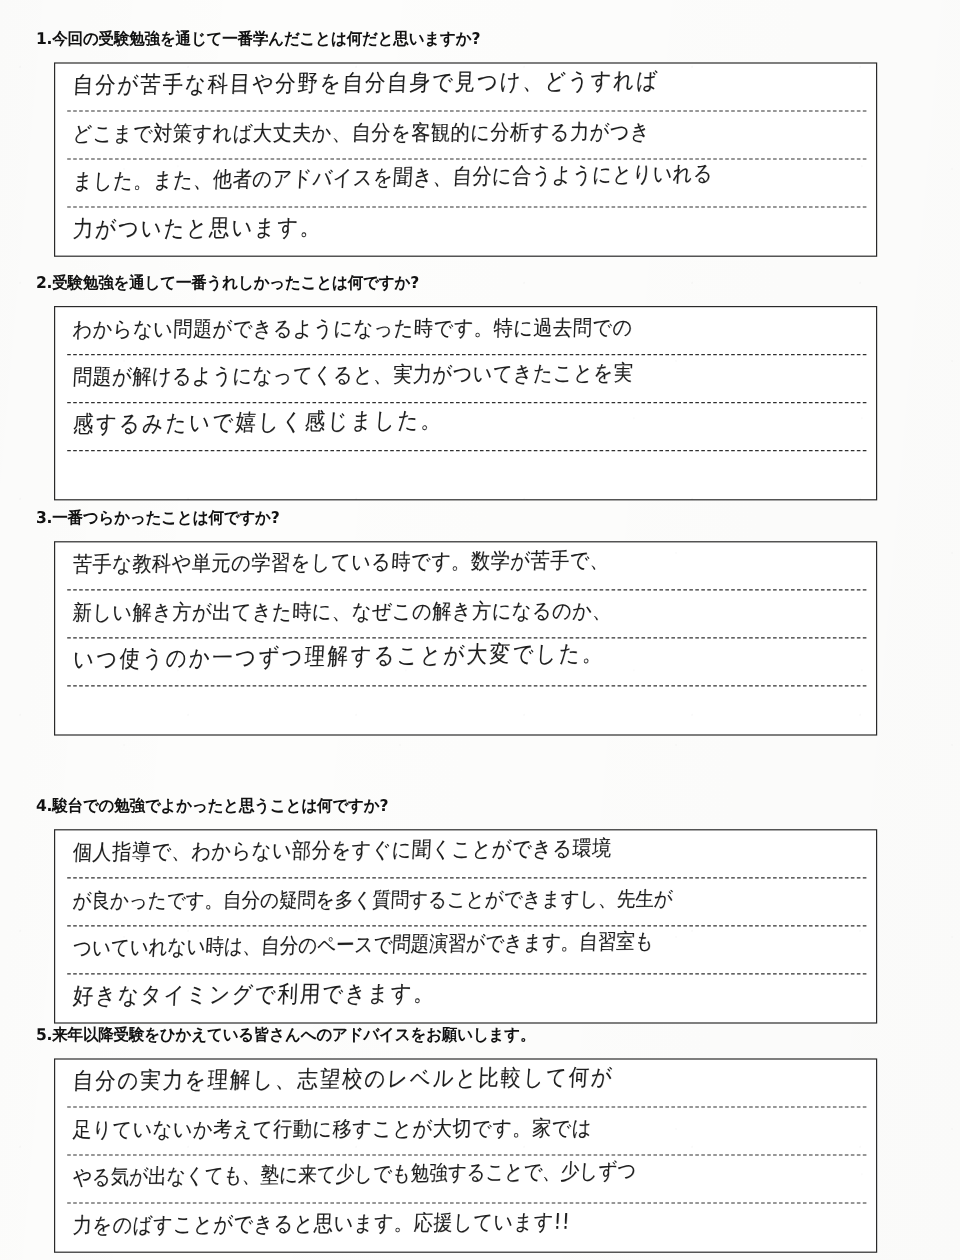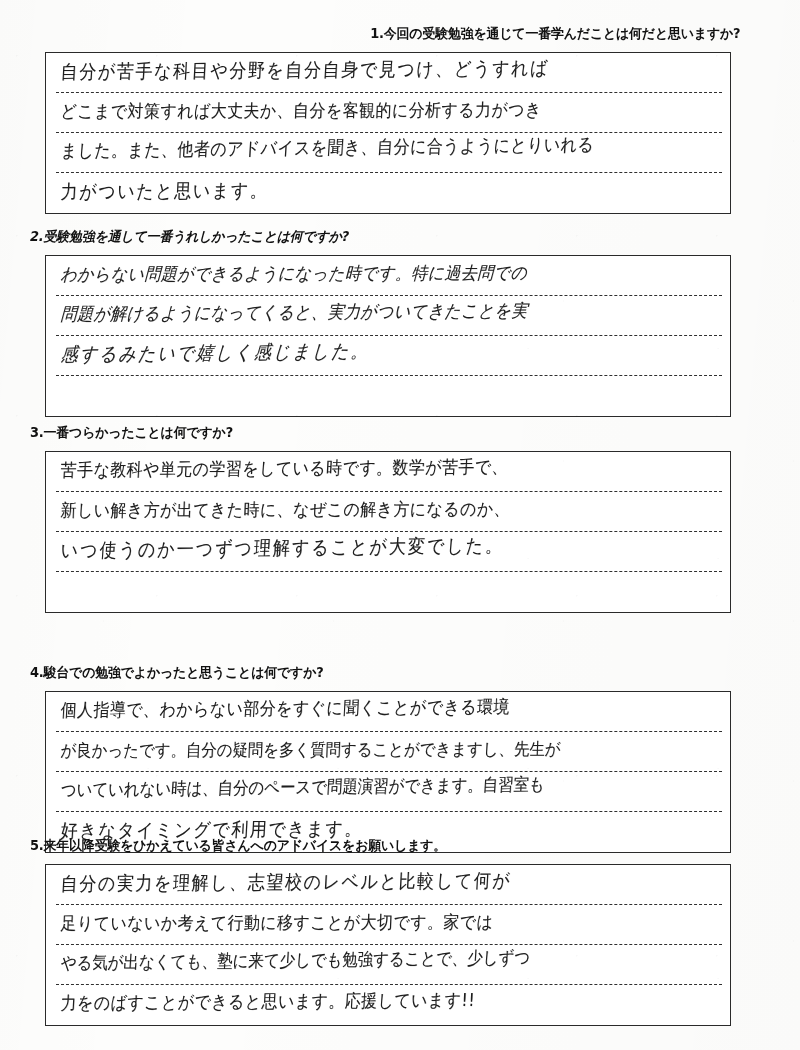--- a/index.html
+++ b/index.html
@@ -120,41 +120,41 @@
     opacity: 0.8;
   }
 </style>
 </head>
 <body>
 
 <div class="page"></div>
 
 <div class="sheet">
 
-  <div class="qblock" style="top:25px;text-align:right;">
+  <div class="qblock" style="top:25px;">
     <div class="q-label">1.今回の受験勉強を通じて一番学んだことは何だと思いますか?</div>
     <div class="answer-box" style="height:162px; margin-top:11px;">
       <div class="ruled">
         <div class="line rule">
           <span class="hand">自分が苦手な科目や分野を自分自身で見つけ、どうすれば</span>
         </div>
         <div class="line rule">
           <span class="hand alt tight">どこまで対策すれば大丈夫か、自分を客観的に分析する力がつき</span>
         </div>
         <div class="line rule">
           <span class="hand alt2 tight">ました。また、他者のアドバイスを聞き、自分に合うようにとりいれる</span>
         </div>
         <div class="line">
           <span class="hand">力がついたと思います。</span>
         </div>
       </div>
     </div>
   </div>
 
-  <div class="qblock" style="top:228px;font-style:italic;">
+  <div class="qblock" style="top:228px;">
     <div class="q-label">2.受験勉強を通して一番うれしかったことは何ですか?</div>
     <div class="answer-box" style="height:162px; margin-top:11px;">
       <div class="ruled">
         <div class="line rule">
           <span class="hand alt tight">わからない問題ができるようになった時です。特に過去問での</span>
         </div>
         <div class="line rule">
           <span class="hand tight">問題が解けるようになってくると、実力がついてきたことを実</span>
         </div>
         <div class="line rule">
@@ -200,21 +200,21 @@
         <div class="line rule">
           <span class="hand alt2 tighter">ついていれない時は、自分のペースで問題演習ができます。自習室も</span>
         </div>
         <div class="line">
           <span class="hand">好きなタイミングで利用できます。</span>
         </div>
       </div>
     </div>
   </div>
 
-  <div class="qblock" style="top:837px;">
+  <div class="qblock" style="top:855px;">
     <div class="q-label">5.来年以降受験をひかえている皆さんへのアドバイスをお願いします。</div>
     <div class="answer-box" style="height:162px; margin-top:11px;">
       <div class="ruled">
         <div class="line rule">
           <span class="hand">自分の実力を理解し、志望校のレベルと比較して何が</span>
         </div>
         <div class="line rule">
           <span class="hand alt tight">足りていないか考えて行動に移すことが大切です。家では</span>
         </div>
         <div class="line rule">

